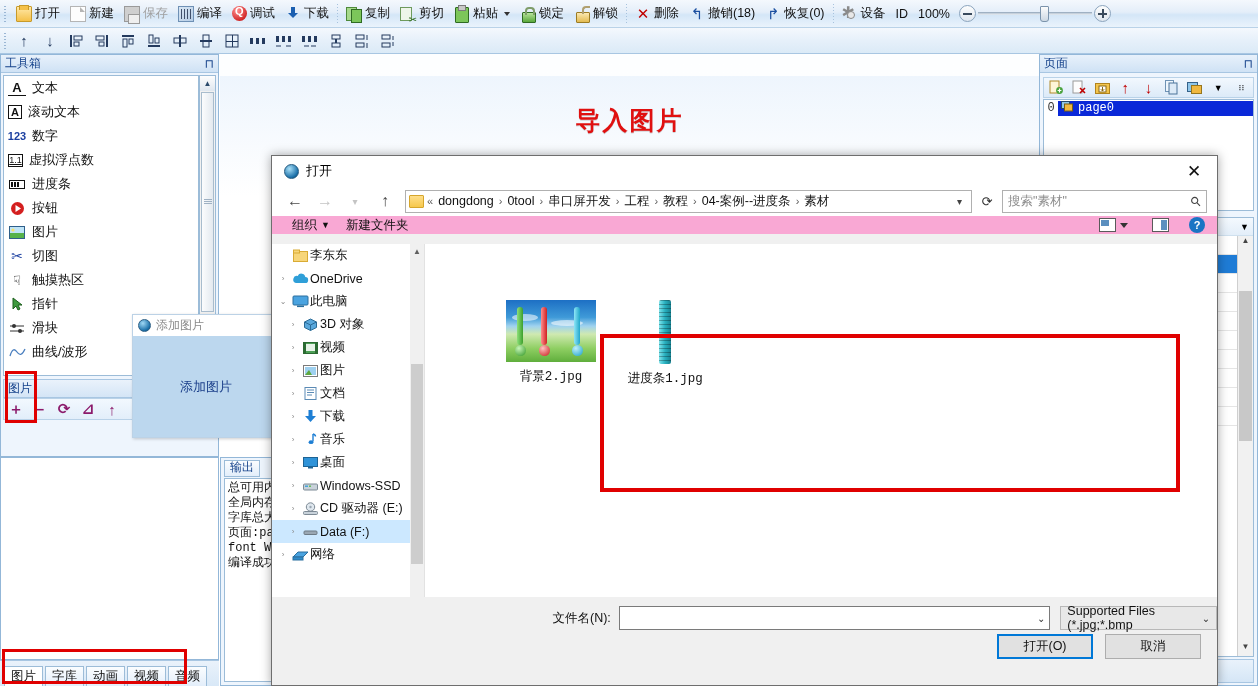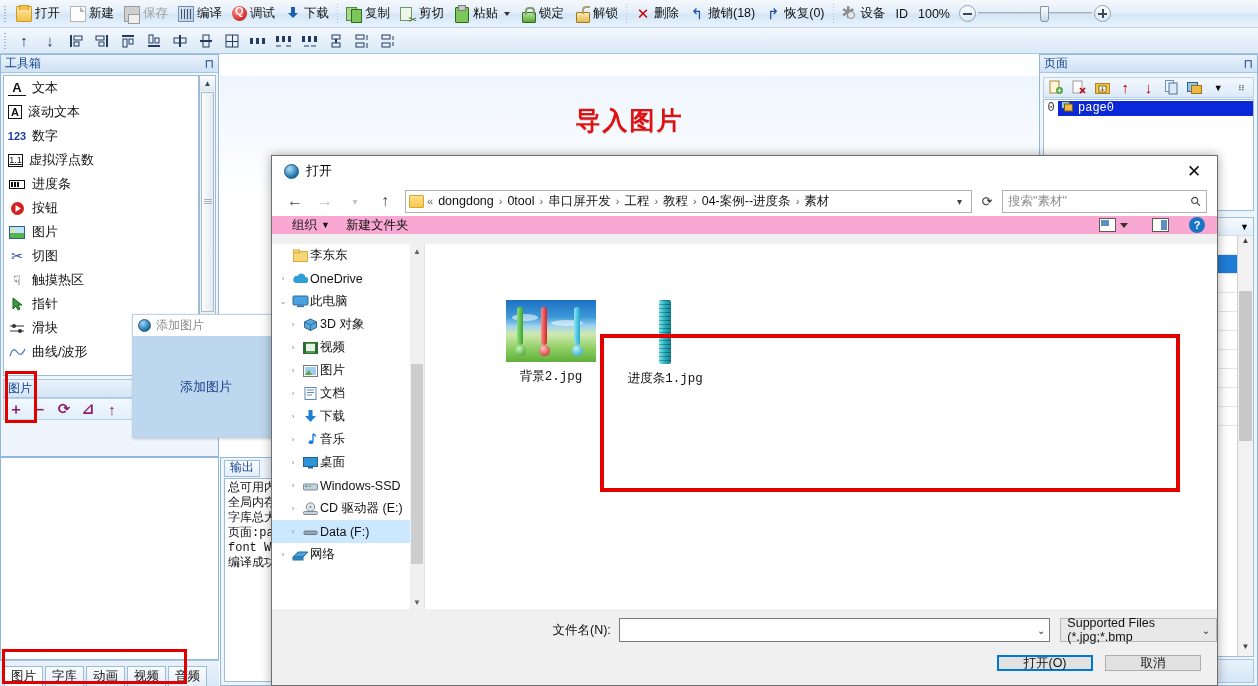--- a/index.html
+++ b/index.html
@@ -262,31 +262,31 @@
   .fileitem { width:110px; display:inline-block; vertical-align:top; text-align:center; margin:0 0 10px 0; }
   .thumb-bg { width:90px;height:62px;margin:0 auto 6px; position:relative; overflow:hidden;
      background:linear-gradient(to bottom,#1d6fc4 0%,#3f9ad8 28%,#9fd2ef 42%,#cfe9b1 55%,#8fcf63 78%,#5fae3c 100%);
      border:0;}
   .cloud{position:absolute;background:rgba(255,255,255,.55);border-radius:50%;}
   .thermo{position:absolute;bottom:6px;width:10px;}
   .thermo .tube{position:absolute;bottom:11px;left:2px;width:6px;height:38px;border-radius:3px;}
   .thermo .bulb{position:absolute;bottom:0;left:0;width:11px;height:11px;border-radius:50%;}
   .thumb-bar { width:12px;height:64px;margin:0 auto 6px;border-radius:2px; position:relative;}
   .fname { font-size:12.5px; color:#111;font-family:Liberation Mono, monospace; }
-  #dlg-footer { position:absolute; left:0; right:0; bottom:0; height:76px; background:#f0f0f0; }
+  #dlg-footer { position:absolute; left:0; right:0; bottom:12px; height:76px; background:#f0f0f0; }
   #fn-row { position:absolute; left:0; top:8px; right:0; height:26px; display:flex; align-items:center; }
   #fn-label { width:426px; text-align:right; padding-right:8px; font-size:12.5px; color:#111; }
   #fn-input { width:530px; height:24px; background:#fff; border:1px solid #7a7a7a;
      display:flex; align-items:center; padding:0 4px; }
   #fn-caret { margin-left:auto; font-size:10px; color:#333; }
   #filter-sel { width:190px; height:24px; margin-left:10px; background:#e8e8e8; border:1px solid #b8b8b8;
      display:flex; align-items:center; padding:0 6px; font-size:12.5px; color:#111; }
   #filter-caret { margin-left:auto; font-size:10px; color:#333; }
   #btn-row { position:absolute; right:16px; bottom:14px; display:flex; gap:12px; }
-  .dbtn { width:96px;height:16px;display:flex;align-items:center;justify-content:center;
+  .dbtn { width:96px;height:25px;display:flex;align-items:center;justify-content:center;
      font-size:12.5px;color:#111;background:#e1e1e1;border:1px solid #adadad;}
   .dbtn.primary { background:#e1e1e1; border:2px solid #0078d7; }
 </style>
 </head>
 <body>
 
 <div id="toolbar1">
   <div class="grip"></div>
 
   <div class="tbtn">

